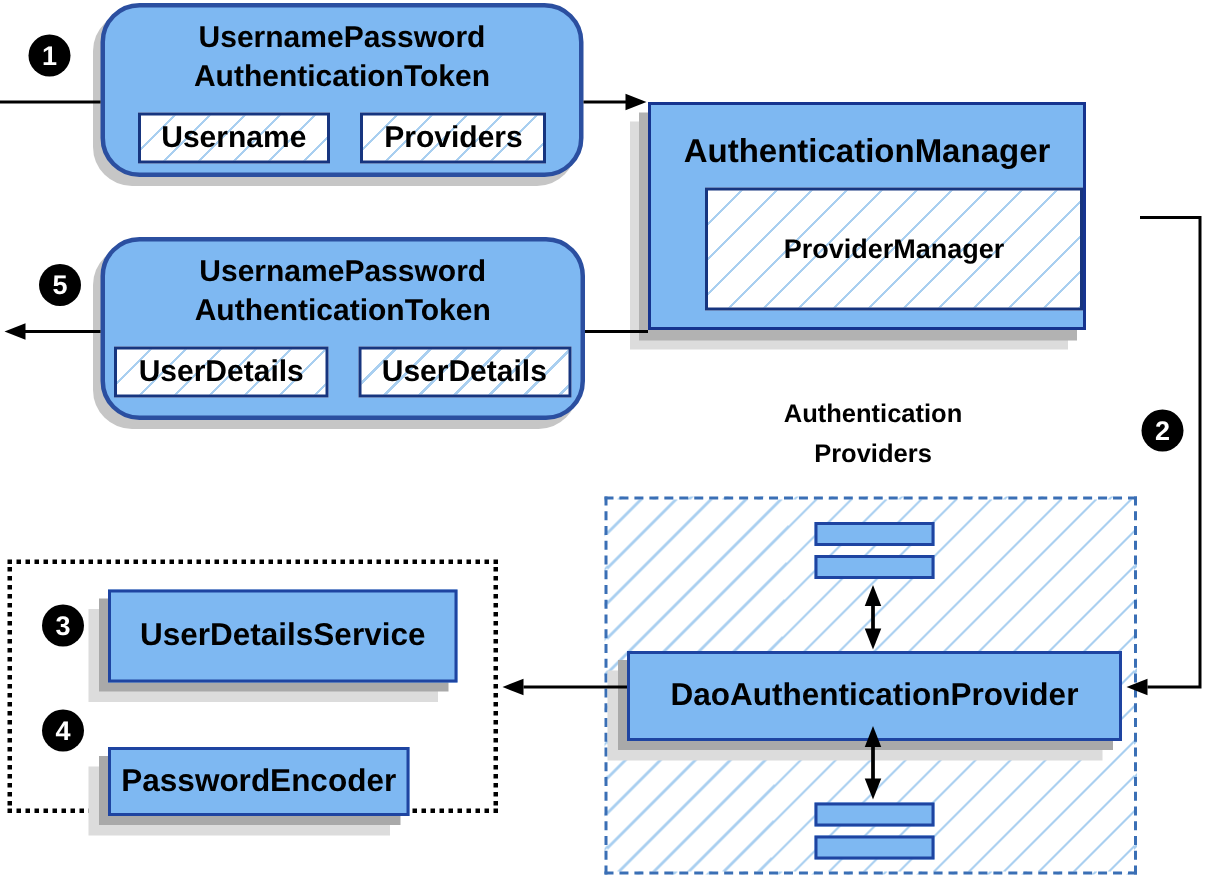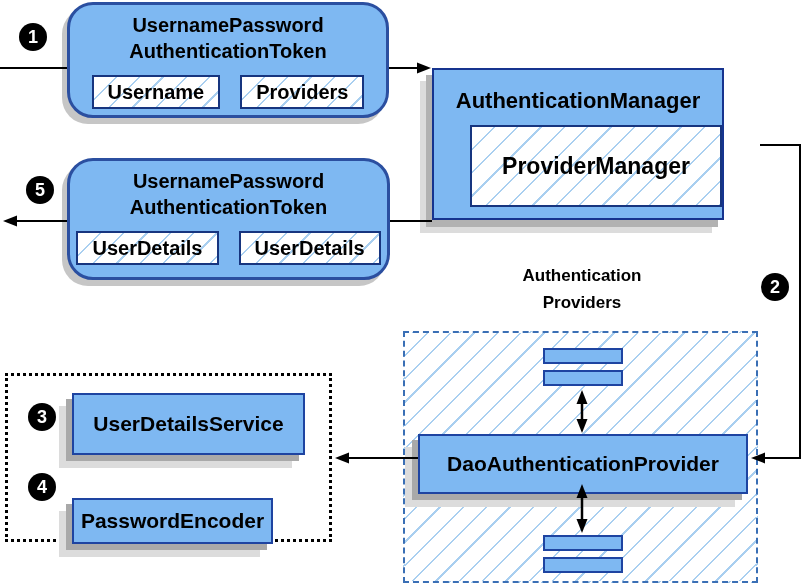--- a/index.html
+++ b/index.html
@@ -27,21 +27,21 @@
   }
   .mgr {
     background:#7eb8f2; border:2px solid #16348f;
     box-shadow:-6px 7px 0 0 #b2b2b2, -12px 13px 0 0 #dcdcdc;
     text-align:center;
   }
   .mgr-title { font-size:22px; margin-top:18px; }
   .inner-box {
     position:absolute; left:36px; top:55px; width:252px; height:82px;
     border:2px solid #17357f; box-sizing:border-box;
-    display:flex; align-items:center; justify-content:center; font-size:23px;
+    display:flex; align-items:center; justify-content:center; font-size:18px;
   }
   .providers-label { font-size:17px; line-height:27px; text-align:center; white-space:pre-line; }
   .dashed-box { border:2px dashed #3a6fb5; }
   .bar { width:80px; height:16px; background:#7eb8f2; border:2px solid #1e44a1; }
   .solid-node {
     background:#7eb8f2; border:2px solid #1e44a1;
     box-shadow:-6px 6px 0 0 #a9a9a9, -13px 13px 0 0 #dcdcdc;
     display:flex; align-items:center; justify-content:center; font-size:21px;
   }
   .dotted-box { border:3px dotted #000; background:transparent; }

